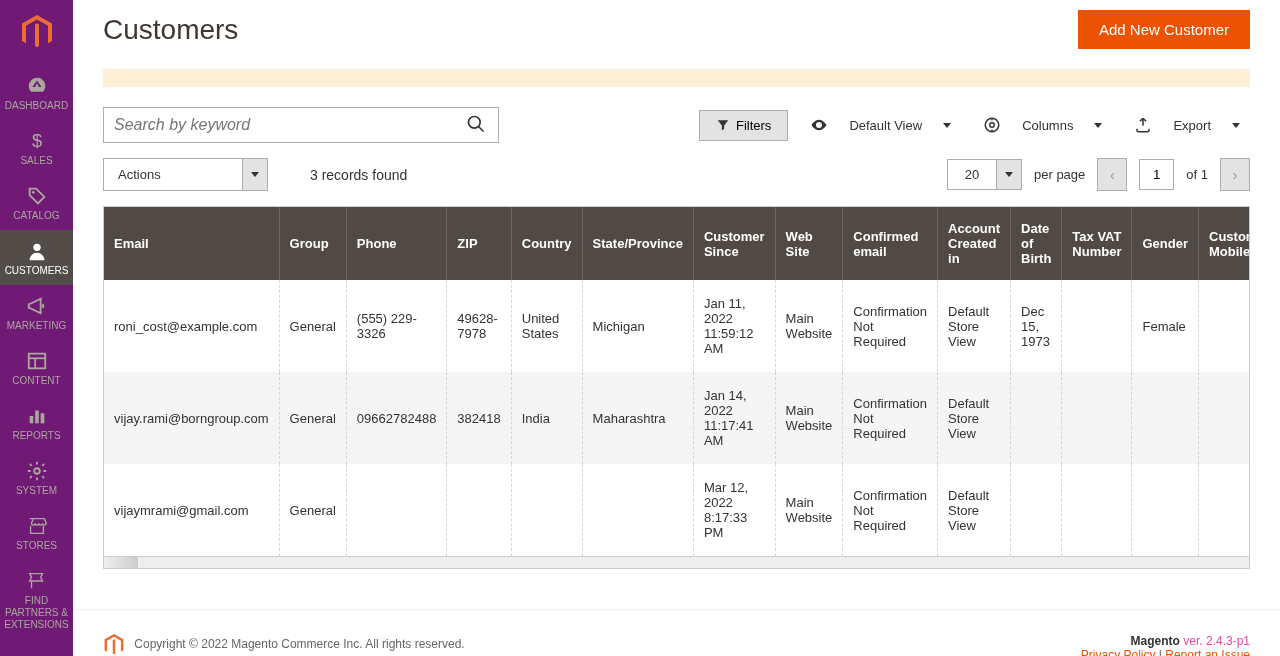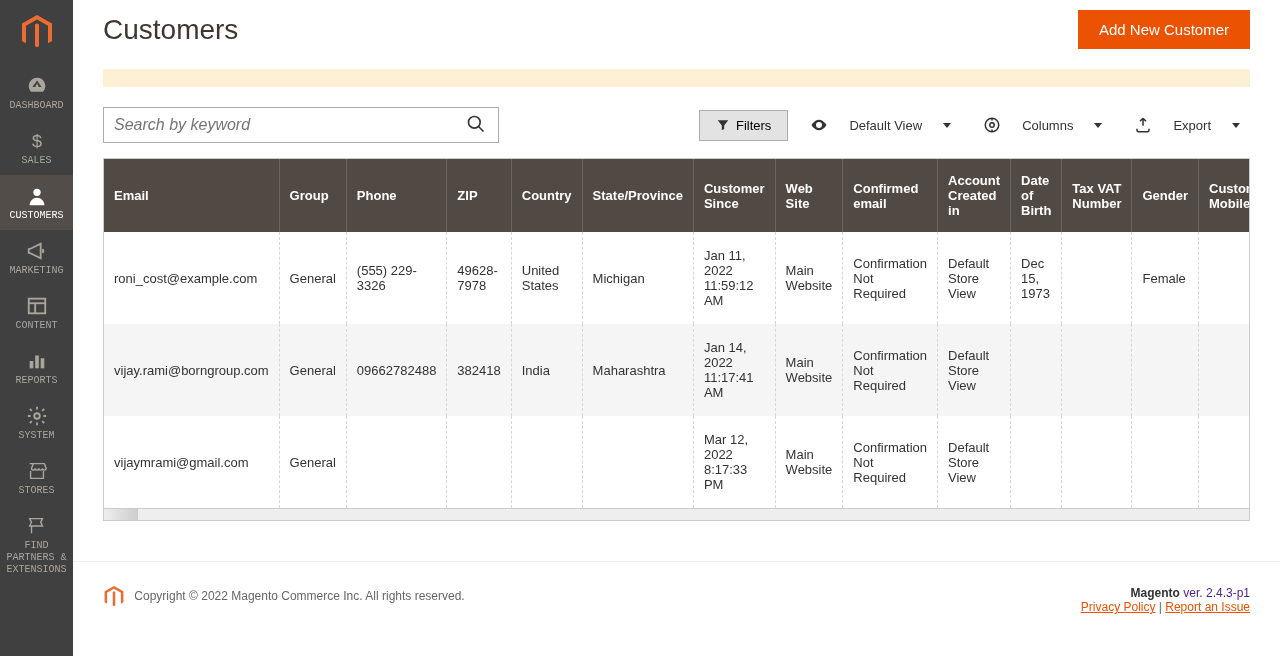--- a/index.html
+++ b/index.html
@@ -1,19 +1,19 @@
 <!DOCTYPE html>
 <html><head>
 <meta charset="utf-8">
 <style>
 * { box-sizing: border-box; margin: 0; padding: 0; }
 body { font-family: 'Helvetica Neue', Arial, sans-serif; font-size: 13px; color: #333; background: #fff; }
 
 
-.sidebar { position: fixed; left: 0; top: 0; width: 73px; height: 100vh; background: #404040; color: #aaa69d; z-index: 100; font-family: Liberation Mono, monospace; }
+.sidebar { position: fixed; left: 0; top: 0; width: 73px; height: 100vh; background: #701a75; color: #aaa69d; z-index: 100; }
 .logo { height: 65px; display: flex; align-items: center; justify-content: center; }
 .logo svg { width: 30px; height: 35px; }
 .nav-item { text-align: center; padding: 10px 2px 8px; cursor: pointer; font-size: 10px; text-transform: uppercase; border-bottom: none; }
 .nav-item.active { background: #524d49; color: #fff; }
 .nav-icon { display: block; margin: 0 auto 3px; width: 22px; height: 22px; }
 .nav-label { display: block; line-height: 1.2; font-size: 10px; }
 
 
 .main { margin-left: 73px; }
 .page-header { display: flex; justify-content: space-between; align-items: center; padding: 10px 30px 20px; border-bottom: none; }
@@ -52,21 +52,21 @@
 .data-grid td { padding: 16px 10px; border-right: 1px dashed #d6d6d6; font-size: 13px; vertical-align: middle; }
 .data-grid tbody tr:nth-child(even) { background: #f5f5f5; }
 .data-grid tbody tr:nth-child(odd) { background: #fff; }
 
 
 .page-footer { padding: 24px 30px 10px; border-top: 1px solid #eee; margin-top: 20px; display: flex; justify-content: space-between; align-items: flex-start; color: #666; font-size: 12px; }
 .footer-logo { width: 22px; height: 22px; margin-right: 6px; vertical-align: middle;}
 .footer-right { text-align: right; }
 .footer-right a { color: #eb5202; text-decoration: underline; }
 .ver-label { color: #333; font-weight: 700;}
-.ver-num { color: #4c1d95;}
+.ver-num { color: #ec4899;}
 </style>
 </head>
 <body>
 
 <nav class="sidebar">
   <div class="logo">
     <svg viewBox="0 0 30 35">
         <path d="M15 0 L30 8.5 L30 26 L26 28.3 L26 10.8 L15 4.5 L4 10.8 L4 28.3 L0 26 L0 8.5 Z M13 9.5 L13 31 L15 32.2 L17 31 L17 9.5 L15 8.3 Z" fill="#ed6c32"></path>
       </svg>
   </div>
@@ -74,20 +74,27 @@
     <svg class="nav-icon" viewBox="0 0 24 24">
         <path d="M12 3a9 9 0 0 0-9 9c0 2.4.94 4.6 2.46 6.2h13.08A9 9 0 0 0 12 3zm0 3l5 7h-3l-2-4-2 4H7l5-7z" fill="#aaa69d"></path>
       </svg>
     <span class="nav-label">DASHBOARD</span>
   </div>
   <div class="nav-item">
     <svg class="nav-icon" viewBox="0 0 24 24">
         <text x="12" y="18" text-anchor="middle" font-size="20" fill="#aaa69d">$</text>
       </svg>
     <span class="nav-label">SALES</span>
+  </div>
+  <div class="nav-item">
+    <svg class="nav-icon" viewBox="0 0 24 24">
+        <path d="M4 4h7l9 9-7 7-9-9V4zm3 3a2 2 0 1 0 0 0z" fill="none" stroke="#aaa69d" stroke-width="2"></path>
+        <circle cx="8" cy="8" r="1.5" fill="#aaa69d"></circle>
+      </svg>
+    <span class="nav-label">CATALOG</span>
   </div>
   <div class="nav-item active">
     <svg class="nav-icon" viewBox="0 0 24 24">
         <circle cx="12" cy="8" r="4" fill="#fff"></circle>
         <path d="M4 22c0-4.4 3.6-8 8-8s8 3.6 8 8" fill="#fff"></path>
       </svg>
     <span class="nav-label">CUSTOMERS</span>
   </div>
   <div class="nav-item">
     <svg class="nav-icon" viewBox="0 0 24 24">
@@ -177,20 +184,41 @@
       </button>
       <button class="tool-btn">
         <svg width="18" height="18" viewBox="0 0 24 24">
             <path d="M12 3v10m0-10l-4 4m4-4l4 4M4 17v2a2 2 0 0 0 2 2h12a2 2 0 0 0 2-2v-2" fill="none" stroke="#333" stroke-width="2"></path>
           </svg>
         <span>Export</span>
         <span class="caret"></span>
       </button>
     </div>
 
+    <div class="toolbar-row">
+      <div class="actions-select">
+        <div class="actions-select-main">Actions</div>
+        <div class="actions-select-caret">
+            <span class="caret"></span>
+          </div>
+      </div>
+      <span class="records-found">3 records found</span>
+      <div class="spacer"></div>
+      <div style="display:flex;">
+        <div class="page-size">20</div>
+        <div class="page-size-caret">
+            <span class="caret"></span>
+          </div>
+      </div>
+      <span class="per-page-label">per page</span>
+      <button class="page-nav-btn">‹</button>
+      <input class="page-input" value="1" style="">
+      <span>of 1</span>
+      <button class="page-nav-btn">›</button>
+    </div>
 
     <div class="grid-wrap">
       <table class="data-grid">
         <thead>
           <tr>
             <th>Email</th>
             <th>Group</th>
             <th>Phone</th>
             <th>ZIP</th>
             <th>Country</th>

